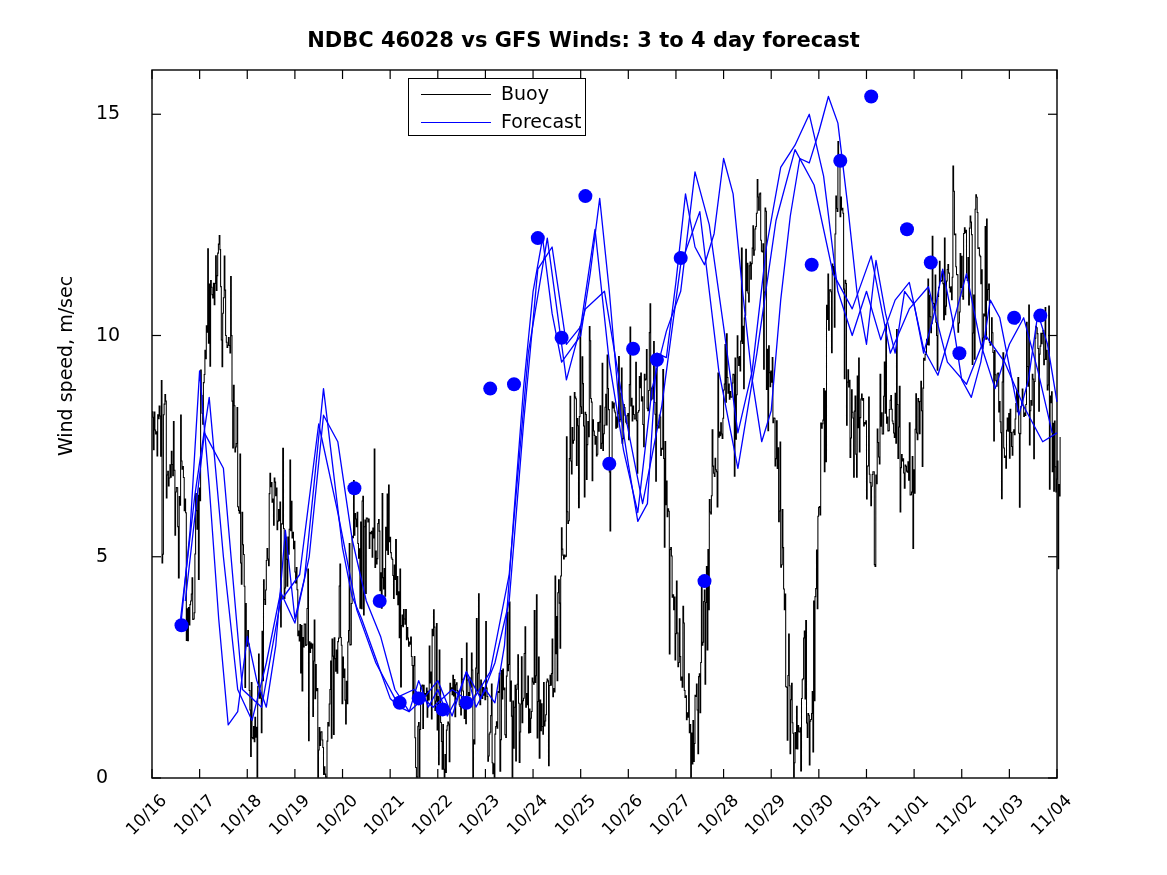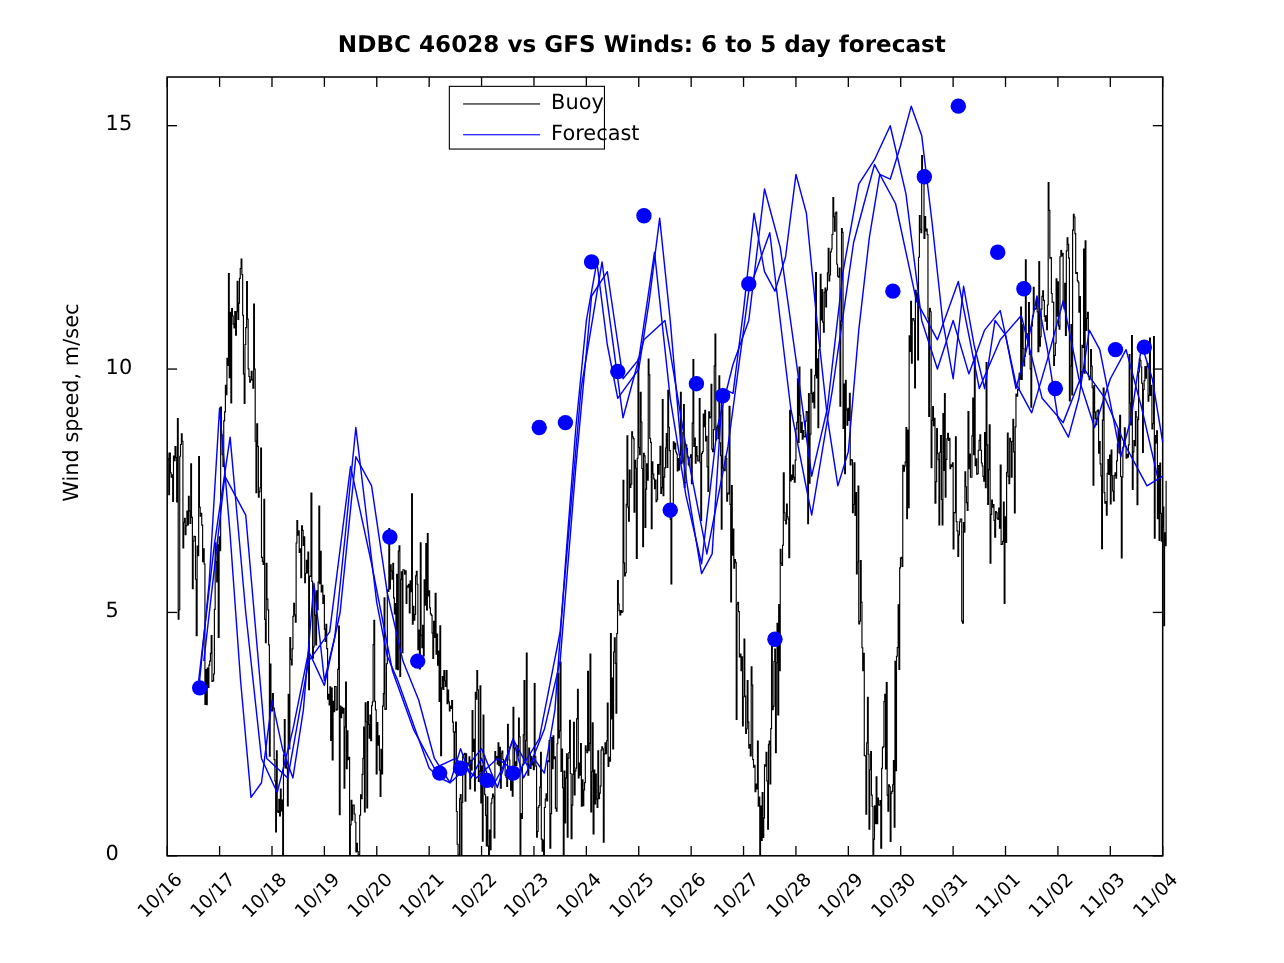--- a/index.html
+++ b/index.html
@@ -8,33 +8,33 @@
   #stage{position:relative;width:1167px;height:875px;background:#fff;}
   #chart-title{position:absolute;left:0;top:28px;width:1167px;text-align:center;
       font-size:21px;font-weight:bold;color:#000;letter-spacing:0px;}
   #plot-svg{position:absolute;left:0;top:0;}
   #ylabel{position:absolute;left:-75px;top:355px;width:280px;text-align:center;
       transform:rotate(-90deg);transform-origin:center center;
       font-size:19px;color:#000;}
   .ytick{position:absolute;text-align:left;width:40px;font-size:19px;color:#000;}
   .xtick{position:absolute;font-size:17px;color:#000;white-space:nowrap;
       transform:rotate(-45deg);transform-origin:right top;text-align:right;}
-  #legend-box{position:absolute;left:408px;top:78px;width:142px;height:58px;
+  #legend-box{position:absolute;left:408px;top:78px;width:178px;height:58px;
       border:1px solid #000;background:#fff;box-sizing:border-box;}
   .leg-row{position:absolute;left:0;width:178px;height:29px;}
   .leg-line{position:absolute;left:12px;top:14px;width:70px;height:0;border-top:1.6px solid #000;}
   .leg-line.blue{border-top-color:#0000ff;border-top-width:1.4px;}
   .leg-text{position:absolute;left:92px;top:2px;font-size:19px;color:#000;}
 </style>
 </head>
 <body>
 
 <div id="stage">
 
-  <div id="chart-title">NDBC 46028 vs GFS Winds: 6 to 5 day forecast</div>
+  <div id="chart-title">NDBC 46028 vs GFS Winds: 3 to 4 day forecast</div>
 
   <div id="ylabel">Wind speed, m/sec</div>
 
   <svg id="plot-svg" width="1167" height="875">
     <g id="axes-frame">
       <rect x="152" y="70" width="905" height="708" fill="none" stroke="#000" stroke-width="1.4"></rect>
     </g>
     <g id="ticks-group">
         <line x1="152" y1="778" x2="152" y2="769" stroke="#000" stroke-width="1.2"></line>
         <line x1="152" y1="70" x2="152" y2="79" stroke="#000" stroke-width="1.2"></line>

